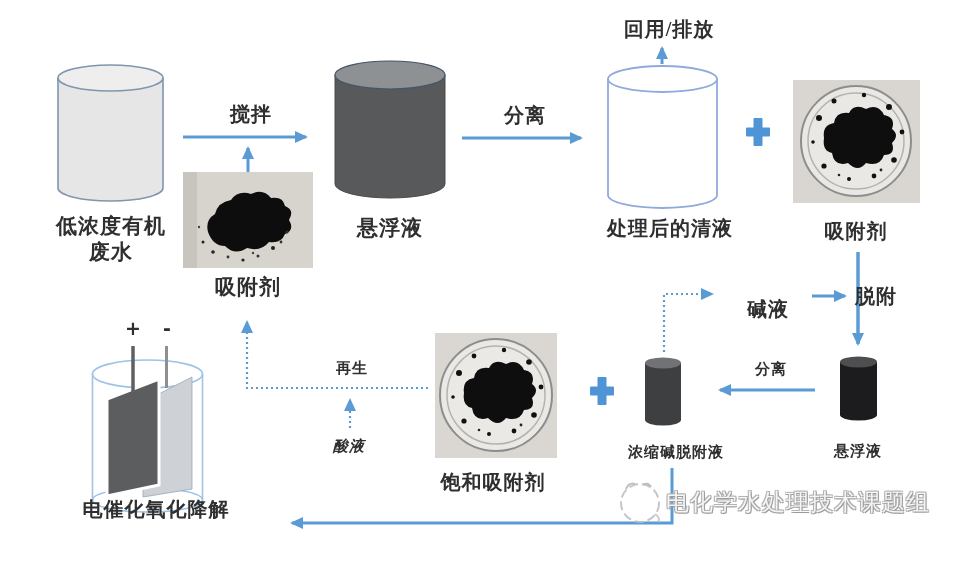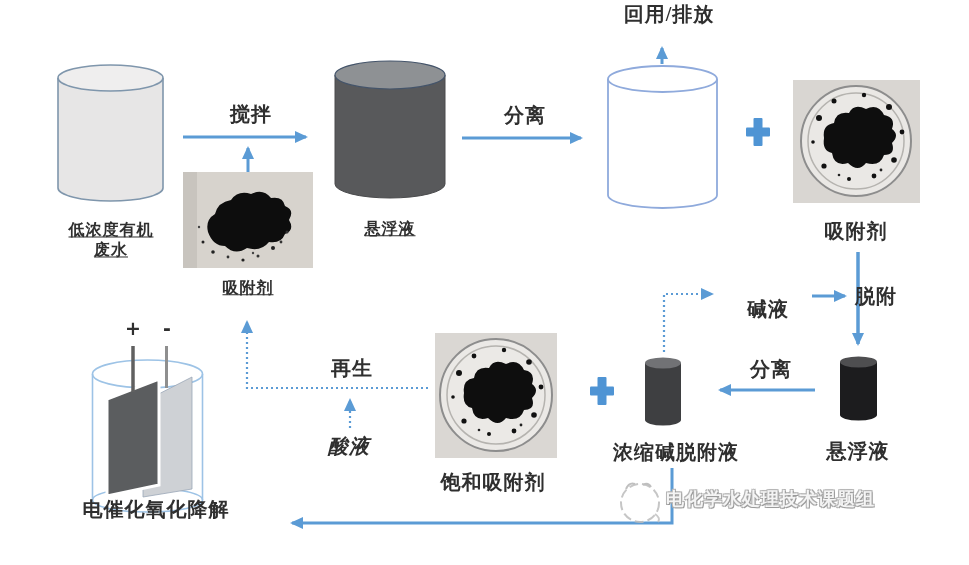--- a/index.html
+++ b/index.html
@@ -6,27 +6,27 @@
   #stage{
     position:relative;width:969px;height:565px;background:#ffffff;overflow:hidden;
     font-family:"Liberation Serif","DejaVu Serif",serif;
   }
   #diagram-svg{position:absolute;left:0;top:0;z-index:1;}
   .lbl{
     position:absolute;z-index:2;transform:translate(-50%,-50%);
     color:#2f2f2f;font-weight:bold;white-space:pre-line;text-align:center;
     line-height:1.22;letter-spacing:1px;
   }
-  .sz21{font-size:16px;text-decoration:underline;}
+  .sz21{font-size:21px;}
   .sz20{font-size:20px;}
-  .sz19{font-size:20px;}
+  .sz19{font-size:15px;}
   .electrode-sign{font-size:19px;letter-spacing:0;font-family:"DejaVu Sans",sans-serif;}
   #watermark{
     position:absolute;z-index:3;left:666px;top:487px;
-    font-size:18px;font-weight:bold;letter-spacing:1px;white-space:nowrap;
+    font-size:23px;font-weight:normal;letter-spacing:1px;white-space:nowrap;
     color:rgba(255,255,255,0.88);
     text-shadow:1px 1px 0 #9b9b9b,-1px -1px 0 #b5b5b5,1px -1px 0 #ababab,-1px 1px 0 #ababab,0 0 2px #c9c9c9;
   }
 </style>
 </head>
 <body>
 
 <div id="stage">
 
   <svg id="diagram-svg" width="969" height="565" viewBox="0 0 969 565">
@@ -167,22 +167,23 @@
 废水</div>
 
   <div class="lbl sz20" style="left:251px;top:114px;text-align:right;">搅拌</div>
 
   <div class="lbl sz21" style="left:248px;top:288px;">吸附剂</div>
 
   <div class="lbl sz21" style="left:390px;top:229px;">悬浮液</div>
 
   <div class="lbl sz20" style="left:525px;top:115px;">分离</div>
 
-  <div class="lbl sz20" style="left:669px;top:14px;">回用/排放</div>
-
+  <div class="lbl sz20" style="left:669px;top:29px;">回用/排放</div>
+
+  <div class="lbl sz20" style="left:670px;top:228px;">处理后的清液</div>
 
   <div class="lbl sz20" style="left:856px;top:231px;">吸附剂</div>
 
   <div class="lbl sz20" style="left:876px;top:296px;">脱附</div>
 
   <div class="lbl sz20" style="left:768px;top:309px;">碱液</div>
 
   <div class="lbl sz19" style="left:771px;top:369px;">分离</div>
 
   <div class="lbl sz19" style="left:858px;top:451px;">悬浮液</div>

